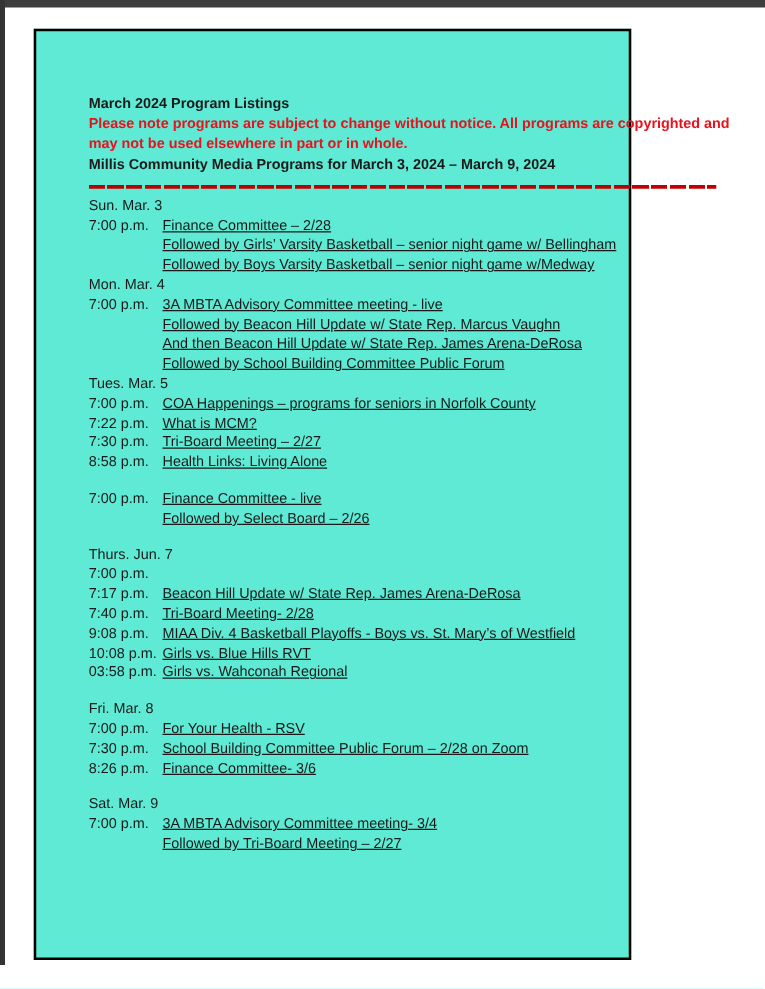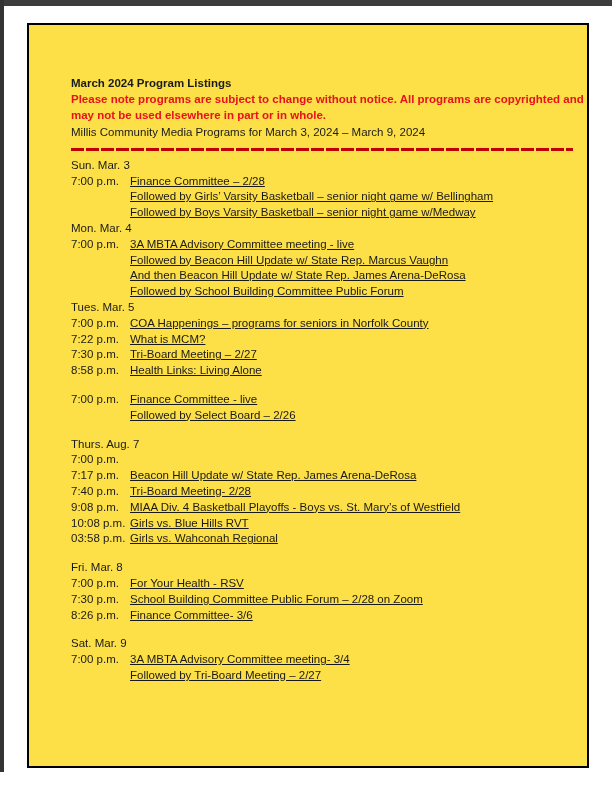--- a/index.html
+++ b/index.html
@@ -16,37 +16,37 @@
     width: 612px; height: 6px;
     background: #3d3d3d;
   }
   .left-bar {
     position: absolute; top: 0; left: 0;
     width: 4px; height: 772px;
     background: #343434;
   }
   .page {
     position: absolute; left: 27px; top: 23px;
-    width: 562px; height: 745px;
+    width: 478px; height: 745px;
     box-sizing: border-box;
     border: 2px solid #000000;
-    background: #fde047;
+    background: #5eead4;
   }
   .content {
     position: absolute; left: 42px; top: 50px; right: 14px;
     font-size: 11.5px;
     line-height: 16.2px;
   }
   .doc-title { font-weight: bold; white-space: nowrap; }
   .notice-line {
     font-weight: bold;
     color: #e8111c;
     white-space: nowrap;
   }
-  .week-heading { font-weight: normal; white-space: nowrap; }
+  .week-heading { font-weight: bold; white-space: nowrap; }
   .red-divider {
     height: 3px;
     margin-top: 8px;
     margin-bottom: 7px;
     width: 502px;
     background: repeating-linear-gradient(90deg, #c00000 0 13px, rgba(255,255,255,0) 13px 15px);
   }
   .section { }
   .section.gap { margin-top: 13px; }
   .row {
@@ -129,21 +129,21 @@
           <div class="row">
             <span class="time">7:00 p.m.</span>
             <span class="title">Finance Committee - live</span>
           </div>
           <div class="row">
             <span class="time"></span>
             <span class="title">Followed by Select Board – 2/26</span>
           </div>
         </div>
         <div class="section gap">
-          <div class="day-label">Thurs. Aug. 7</div>
+          <div class="day-label">Thurs. Jun. 7</div>
           <div class="row">
             <span class="time">7:00 p.m.</span>
           </div>
           <div class="row">
             <span class="time">7:17 p.m.</span>
             <span class="title">Beacon Hill Update w/ State Rep. James Arena-DeRosa</span>
           </div>
           <div class="row">
             <span class="time">7:40 p.m.</span>
             <span class="title">Tri-Board Meeting- 2/28</span>

